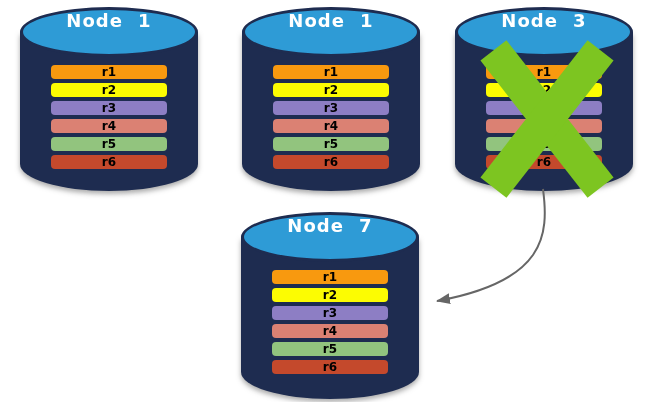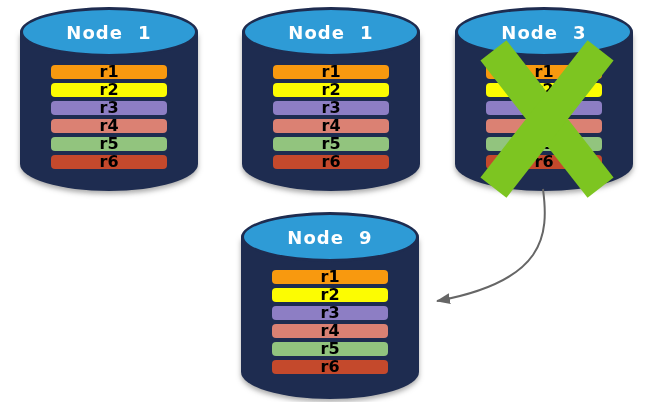--- a/index.html
+++ b/index.html
@@ -36,21 +36,20 @@
   }
   .cyl-top {
     position: absolute;
     left: 0; right: 0; top: 0;
     height: 50px;
     background: var(--cylinder-top, #2E9BD6);
     border: 3px solid var(--cylinder-body, #1E2C50);
     border-radius: 50%;
     box-sizing: border-box;
     display: flex;
-    align-items: center;
     justify-content: center;
     z-index: 2;
   }
   .node-label {
     color: var(--node-label, #fff);
     font-size: 18px;
     font-weight: bold;
     letter-spacing: 1px;
     word-spacing: 8px;
     white-space: nowrap;
@@ -63,21 +62,21 @@
     z-index: 1;
   }
   .row {
     height: 14px;
     margin-bottom: 4px;
     border-radius: 4px;
     display: flex;
     align-items: center;
     justify-content: center;
     color: var(--row-text, #000);
-    font-size: 16px;
+    font-size: 12px;
     font-weight: bold;
     line-height: 1;
   }
 
   
   .xmark {
     position: absolute;
     left: 38px;
     top: 42px;
     width: 108px;
@@ -163,21 +162,21 @@
     </div>
     <div class="xmark">
       <div class="xbar a"></div>
       <div class="xbar b"></div>
     </div>
   </div>
 
   <div class="node n4">
     <div class="cyl-body"></div>
     <div class="cyl-top">
-      <span class="node-label">Node 9</span>
+      <span class="node-label">Node 7</span>
     </div>
     <div class="rows">
       <div class="row" style="background-color: rgb(248, 153, 15);">r1</div>
       <div class="row" style="background-color: rgb(252, 252, 2);">r2</div>
       <div class="row" style="background-color: rgb(141, 126, 196);">r3</div>
       <div class="row" style="background-color: rgb(219, 129, 115);">r4</div>
       <div class="row" style="background-color: rgb(146, 196, 126);">r5</div>
       <div class="row" style="background-color: rgb(196, 73, 44);">r6</div>
     </div>
   </div>

